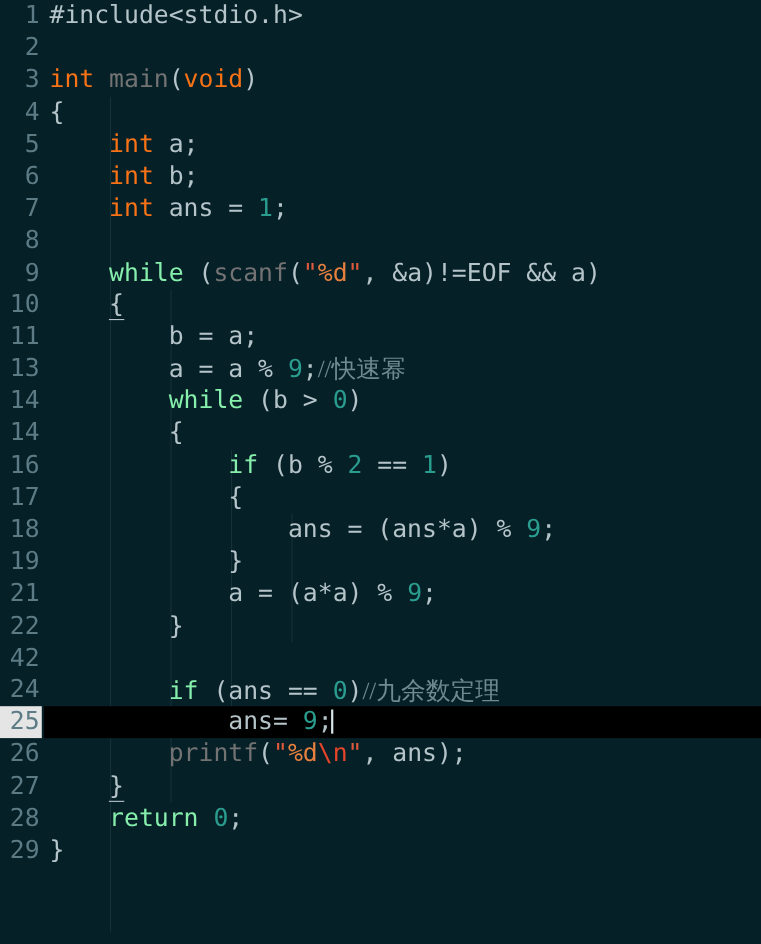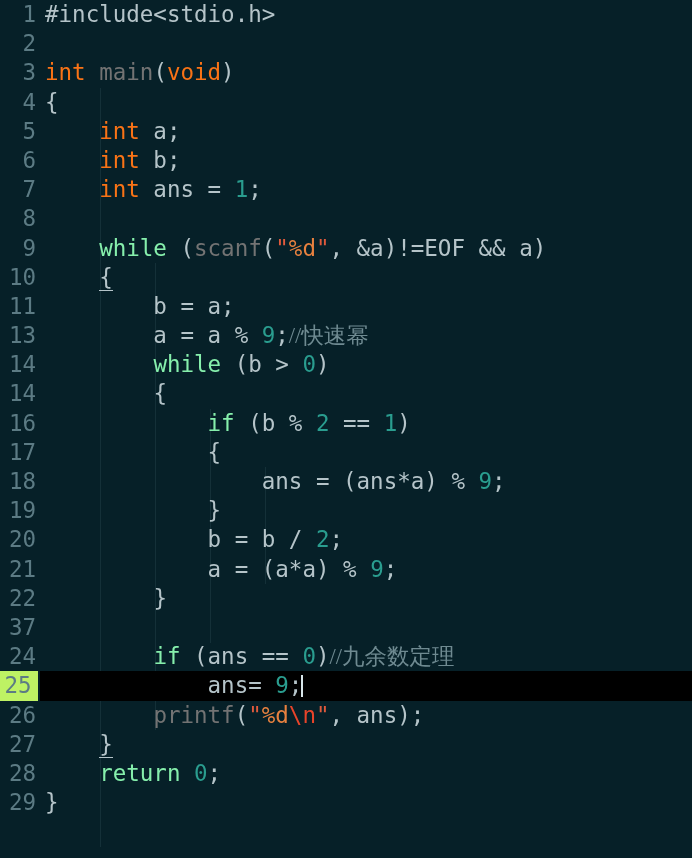--- a/index.html
+++ b/index.html
@@ -24,22 +24,21 @@
   .line {
     position: relative;
     height: 29.2px;
     line-height: 29.2px;
     white-space: pre;
     font-size: 22.5px;
     letter-spacing: 0;
   }
 
   .line.active .gutter {
-    background: #bef264;
-    text-align: center;
+    background: #e5e5e5;
   }
   .line.active .code {
     background: #000000;
   }
 
   .gutter {
     position: absolute;
     left: 0;
     top: 0;
     width: 38px;
@@ -201,37 +200,33 @@
   <div class="line">
     <span class="gutter">18</span>
     <span class="code">                ans = <span class="pun">(</span>ans*a<span class="pun">)</span> % <span class="num">9</span><span class="pun">;</span></span>
   </div>
 
   <div class="line">
     <span class="gutter">19</span>
     <span class="code">            <span class="pun">}</span></span>
   </div>
 
-  <div class="line">
-    <span class="gutter">20</span>
-    <span class="code">            b = b / <span class="num">2</span><span class="pun">;</span></span>
-  </div>
 
   <div class="line">
     <span class="gutter">21</span>
     <span class="code">            a = <span class="pun">(</span>a*a<span class="pun">)</span> % <span class="num">9</span><span class="pun">;</span></span>
   </div>
 
   <div class="line">
     <span class="gutter">22</span>
     <span class="code">        <span class="pun">}</span></span>
   </div>
 
   <div class="line">
-    <span class="gutter">37</span>
+    <span class="gutter">42</span>
     <span class="code"></span>
   </div>
 
   <div class="line">
     <span class="gutter">24</span>
     <span class="code">        <span class="kw-ctrl">if</span> <span class="pun">(</span>ans == <span class="num">0</span><span class="pun">)</span><span class="com cn">//九余数定理</span></span>
   </div>
 
   <div class="line active">
     <span class="gutter">25</span>

